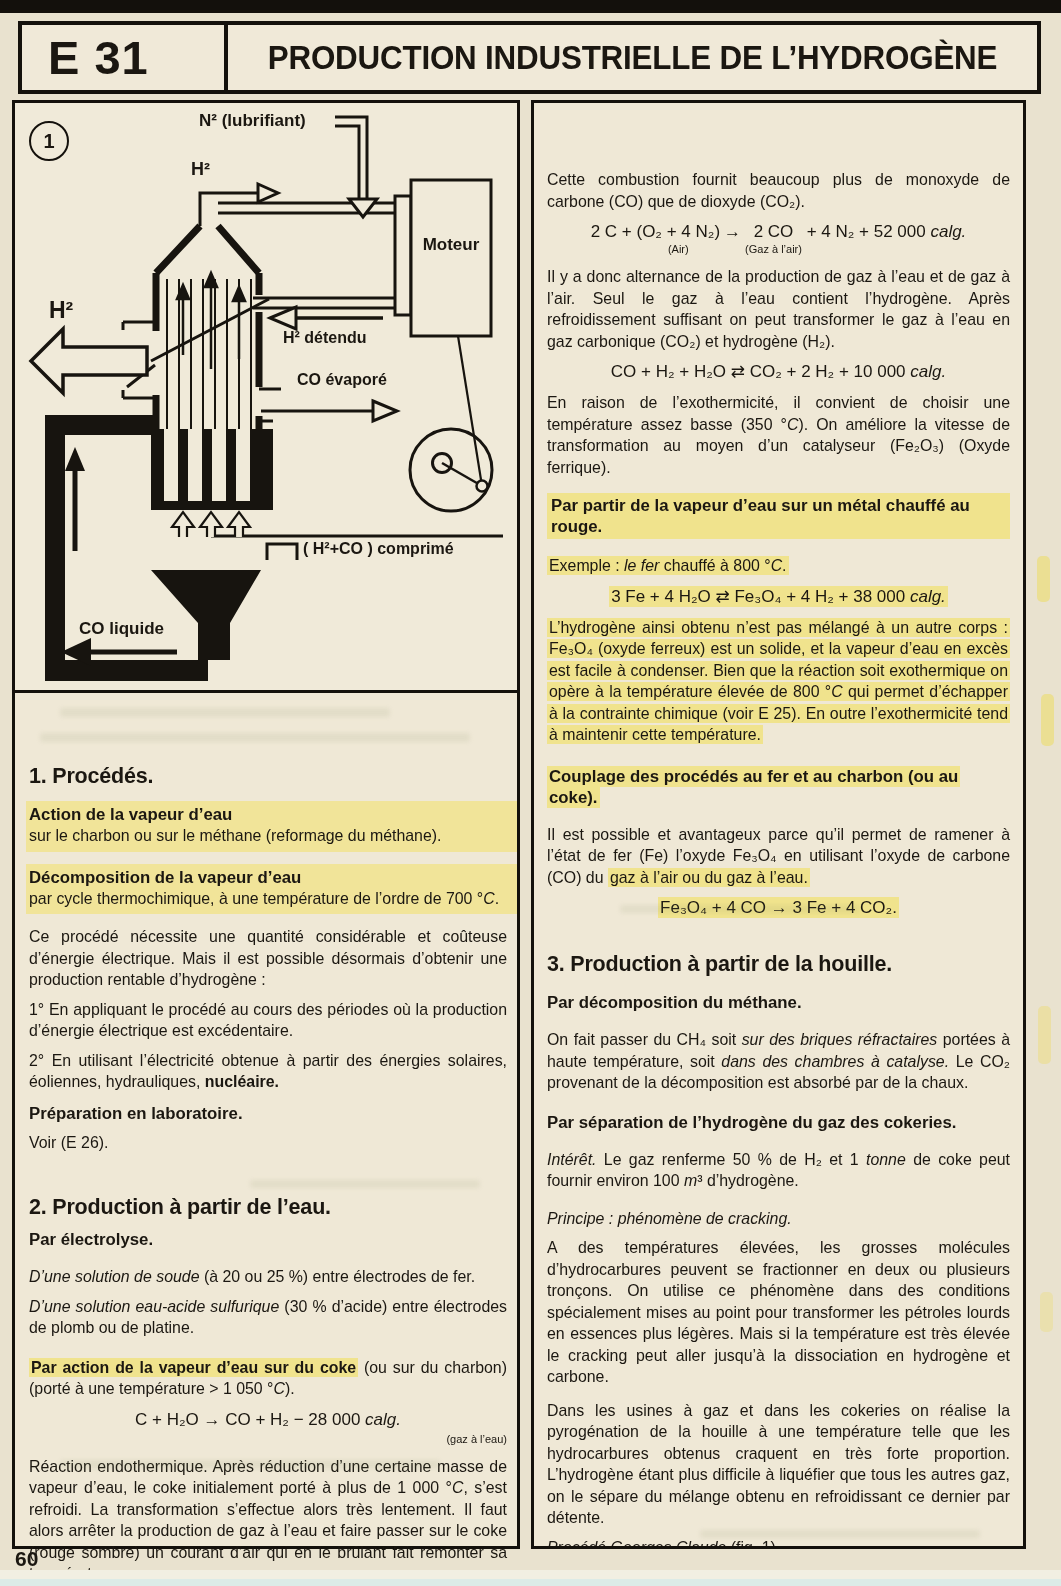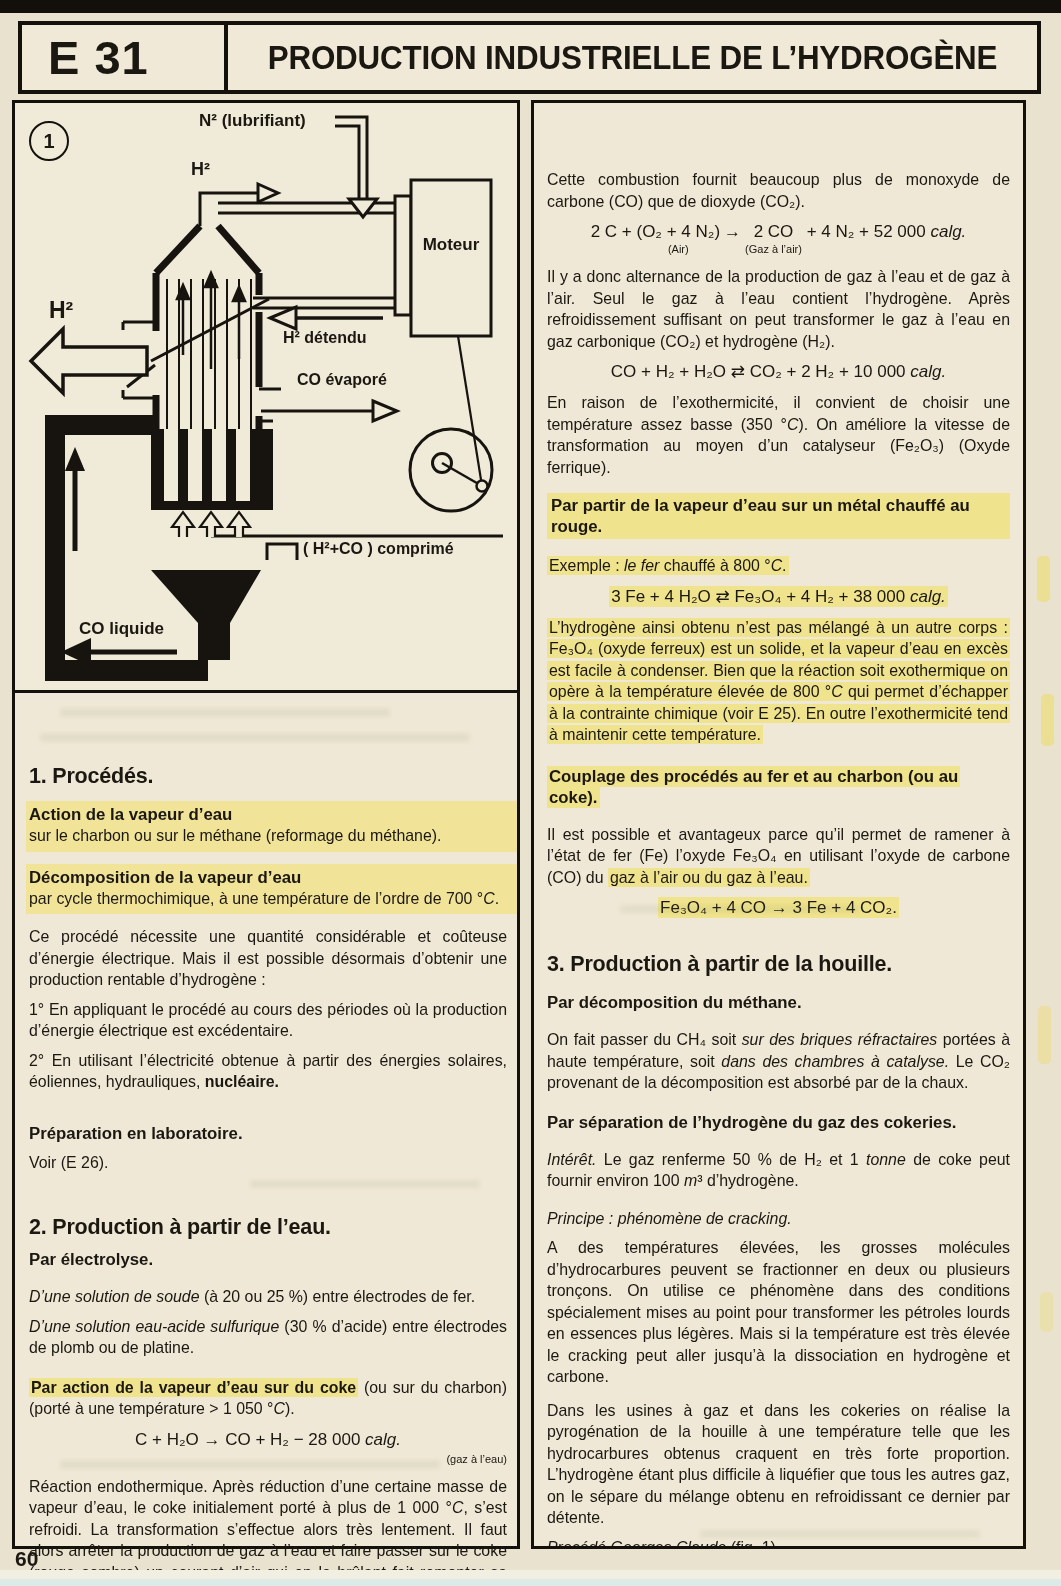--- a/index.html
+++ b/index.html
@@ -169,21 +169,21 @@
 
       <div class="hlb">
         <h4>Décomposition de la vapeur d’eau</h4>
         <p>par cycle thermochimique, à une température de l’ordre de 700 °<i>C</i>.</p>
       </div>
 
       <p>Ce procédé nécessite une quantité considérable et coûteuse d’énergie électrique. Mais il est possible désormais d’obtenir une production rentable d’hydrogène :</p>
       <p>1° En appliquant le procédé au cours des périodes où la production d’énergie électrique est excédentaire.</p>
       <p>2° En utilisant l’électricité obtenue à partir des énergies solaires, éoliennes, hydrauliques, <b>nucléaire.</b></p>
 
-      <h4 style="margin-top:30px">Préparation en laboratoire.</h4>
+      <h4 style="margin-top:10px">Préparation en laboratoire.</h4>
       <p>Voir (E 26).</p>
 
       <h3 class="sec" style="margin-top:42px">2. Production à partir de l’eau.</h3>
       <h4 style="margin-top:4px">Par électrolyse.</h4>
       <p class="tight"><i>D’une solution de soude</i> (à 20 ou 25 %) entre électrodes de fer.</p>
       <p><i>D’une solution eau-acide sulfurique</i> (30 % d’acide) entre électrodes de plomb ou de platine.</p>
 
       <p style="margin-top:18px"><mark><b>Par action de la vapeur d’eau sur du coke</b></mark> (ou sur du charbon) (porté à une température &gt; 1 050 °<i>C</i>).</p>
       <div class="eq">
         <span>C + H₂O → CO + H₂ − 28 000 <i>calg.</i></span>

